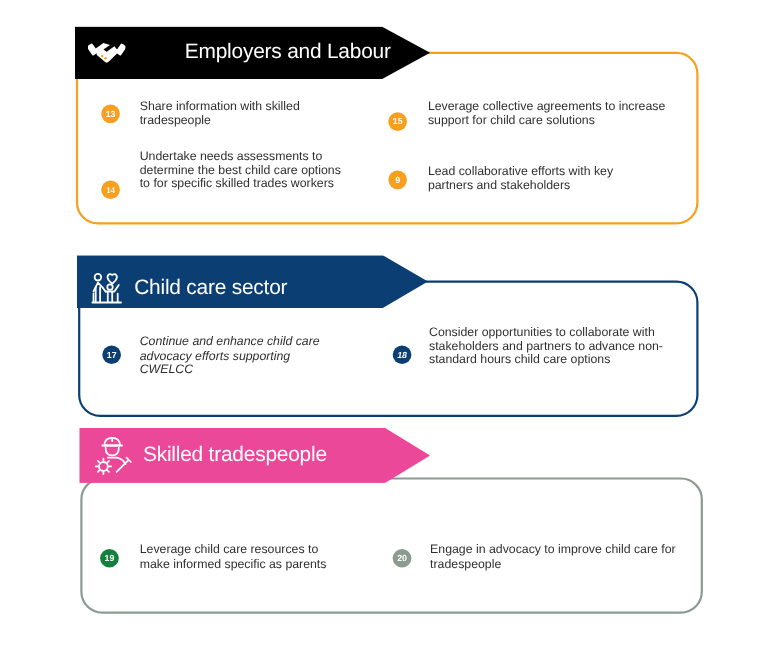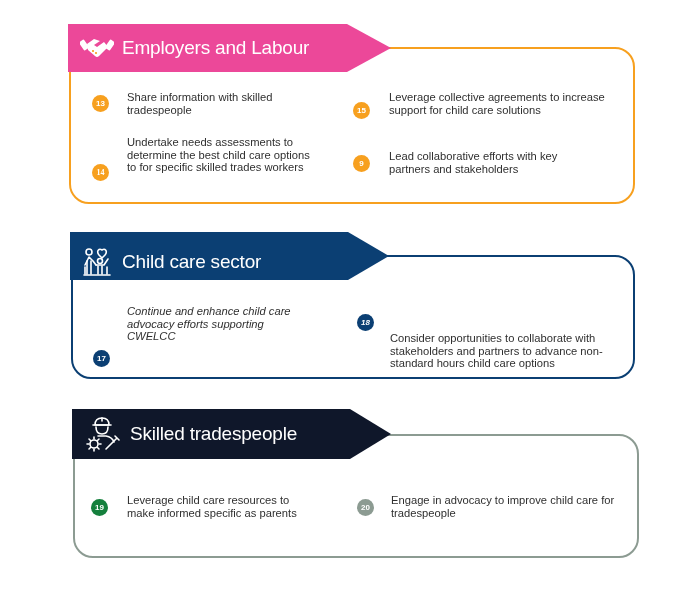--- a/index.html
+++ b/index.html
@@ -11,22 +11,22 @@
     .banner svg { display: block; }
     .num { position: absolute; width: 17px; height: 17px; border-radius: 50%; color: #fff; font-size: 8px; font-weight: bold;
            display: flex; align-items: center; justify-content: center; }
     .txt { position: absolute; font-size: 11.2px; line-height: 12.5px; color: #2f2f2f; }
   </style>
 </head>
 <body>
 
 <div>
   <div class="box" style="left:69px; top:47px; width:566px; height:157px; border-color:#F7A01F;"></div>
-  <div class="banner" style="left:68px; top:24px; width:323px; height:48px; background:#ec4899;
-              clip-path: polygon(0 0, 279px 0, 323px 24px, 279px 48px, 0 48px);">
+  <div class="banner" style="left:68px; top:24px; width:323px; height:48px; background:#000000;
+              clip-path: polygon(0 0, 279px 0, 323px 24px, 279px 48px, 0 48px); gap: 46px;">
     <span>
       <svg width="34" height="26" viewBox="0 0 34 26">
         <g fill="#fff">
           <rect x="1" y="5" width="6" height="10" rx="1" transform="rotate(-35 4 10)"></rect>
           <rect x="27" y="5" width="6" height="10" rx="1" transform="rotate(35 30 10)"></rect>
           <path d="M7 9 L14 4 L20 6 L14 10 L17 12 L24 7 L28 12 L19 21 Q17 23 15 21 L8 15 Z"></path>
         </g>
         <g fill="#F7A01F">
           <circle cx="13" cy="16" r="1.1"></circle>
             <circle cx="16" cy="18" r="1.1"></circle>
@@ -64,30 +64,30 @@
           <path d="M14 18 L18 18 L22 18 L26 12"></path>
           <path d="M16 19 L16 27 M20 19 L20 27"></path>
           <path d="M2 28 L28 28"></path>
           <path d="M3 20 L3 27 M25 20 L25 27"></path>
         </g>
       </svg>
     </span>
     <span class="title">Child care sector</span>
   </div>
 
-  <div class="num" style="left:93px; top:314px; background:#0B3F73;margin-top:36px;">17</div>
+  <div class="num" style="left:93px; top:314px; background:#0B3F73;">17</div>
   <div class="txt" style="left:127px; top:305px; width:180px;font-style:italic;">Continue and enhance child care advocacy efforts supporting CWELCC</div>
 
   <div class="num" style="left:357px; top:314px; background:#0B3F73;font-style:italic;">18</div>
-  <div class="txt" style="left:390px; top:296px; width:225px;margin-top:36px;">Consider opportunities to collaborate with stakeholders and partners to advance non-standard hours child care options</div>
+  <div class="txt" style="left:390px; top:296px; width:225px;">Consider opportunities to collaborate with stakeholders and partners to advance non-standard hours child care options</div>
 </div>
 
 <div>
   <div class="box" style="left:73px; top:434px; width:566px; height:124px; border-color:#8C9B92;"></div>
-  <div class="banner" style="left:72px; top:409px; width:319px; height:50px; background:#0f172a;
+  <div class="banner" style="left:72px; top:389px; width:319px; height:50px; background:#ec4899;
               clip-path: polygon(0 0, 278px 0, 319px 25px, 278px 50px, 0 50px);">
     <span>
       <svg width="38" height="38" viewBox="0 0 38 38">
         <g fill="none" stroke="#fff" stroke-width="1.6" stroke-linecap="round" stroke-linejoin="round">
           <path d="M11 10 Q11 3 18 3 Q25 3 25 10 Z"></path>
           <path d="M9 10 L27 10"></path>
           <path d="M18 3 L18 6"></path>
           <path d="M12 12 Q12 19 18 19 Q24 19 24 12"></path>
           <path d="M14 21 L22 21 Q28 22 30 27"></path>
           <circle cx="10" cy="29" r="4"></circle>

